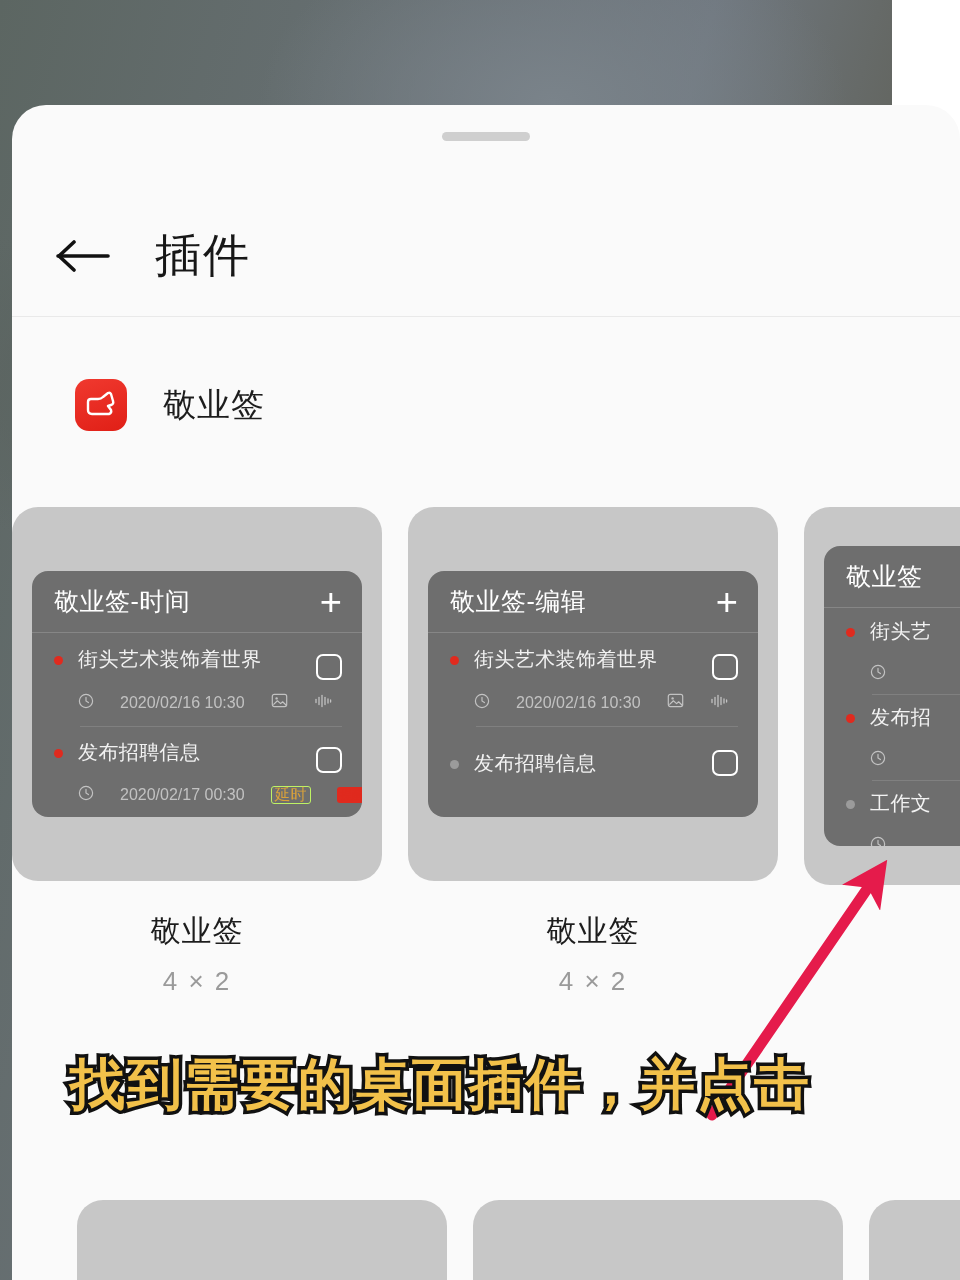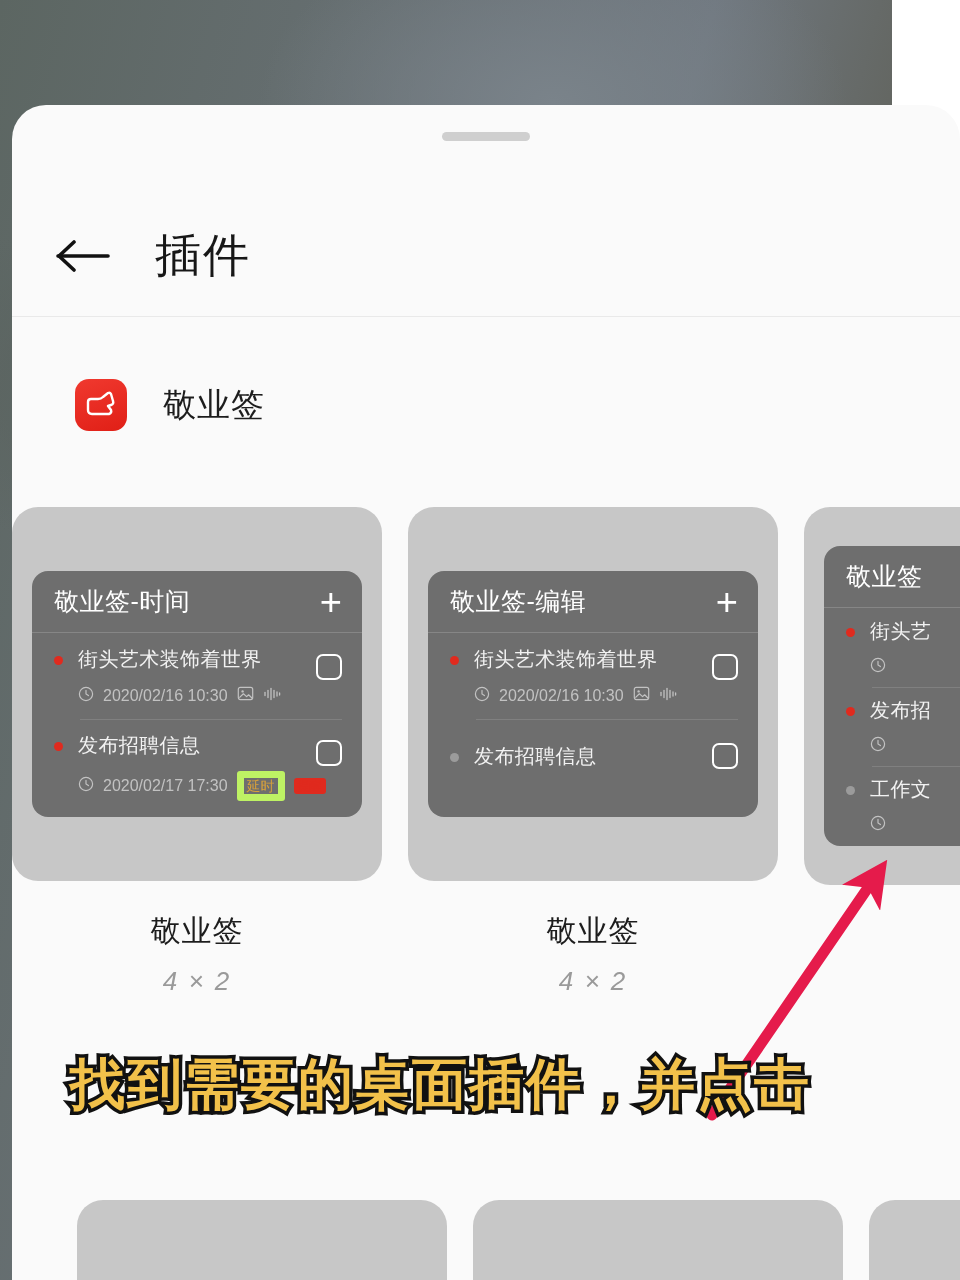--- a/index.html
+++ b/index.html
@@ -179,33 +179,33 @@
   .bullet.red { background: #e02a1e; }
   .bullet.gray { background: #9b9b9b; }
   .task-body { flex: 1; margin-left: 15px; min-width: 0; }
   .task-title {
     color: #f2f2f2;
     font-size: 20px;
     white-space: nowrap;
     letter-spacing: 0.4px;
   }
   .task-meta {
-    margin-top: 12px;
-    display: flex;
-    align-items: center;
-    gap: 9px;
+    margin-top: 19px;
+    display: flex;
+    align-items: center;
+    gap: 26px;
     color: #c2c2c2;
     font-size: 16px;
     white-space: nowrap;
   }
   .task-meta .clock { flex: none; }
   .badge-delay {
-    border: 7px solid #bef264;
+    border: 1px solid #bef264;
     color: #d9a13a;
-    font-size: 14px;
+    font-size: 16px;
     border-radius: 3px;
     padding: 0 3px;
     line-height: 16px;
   }
   .badge-alarm {
     background: #e02a1e;
     color: #e02a1e;
     font-size: 12px;
     border-radius: 3px;
     padding: 0 4px;
@@ -223,21 +223,20 @@
     margin-top: 30px;
     font-size: 30px;
     color: #1d1d1d;
     letter-spacing: 1px;
   }
   .widget-size {
     margin-top: 14px;
     font-size: 26px;
     color: #9a9a9a;
     letter-spacing: 2px;
-    font-style: italic;
   }
 
   
   #cell-3 .widget { width: 330px; }
 
   
   #placeholder-row {
     position: absolute;
     left: 65px;
     top: 1095px;
@@ -357,21 +356,21 @@
                 <span class="bullet red"></span>
                 <div class="task-body">
                   <div class="task-title">发布招聘信息</div>
                   <div class="task-meta">
                     <span class="clock">
                       <svg width="16" height="16" viewBox="0 0 16 16">
                         <circle cx="8" cy="8" r="6.6" fill="none" stroke="#c2c2c2" stroke-width="1.2"></circle>
                         <path d="M8 4.4 V8 L10.4 9.6" fill="none" stroke="#c2c2c2" stroke-width="1.2" stroke-linecap="round"></path>
                       </svg>
                     </span>
-                    <span>2020/02/17 17:30</span>
+                    <span>2020/02/17 00:30</span>
                     <span class="badge-delay">延时</span>
                     <span class="badge-alarm">提醒</span>
                   </div>
                 </div>
                 <div class="checkbox"></div>
               </div>
 
             </div>
           </div>
         </div>

